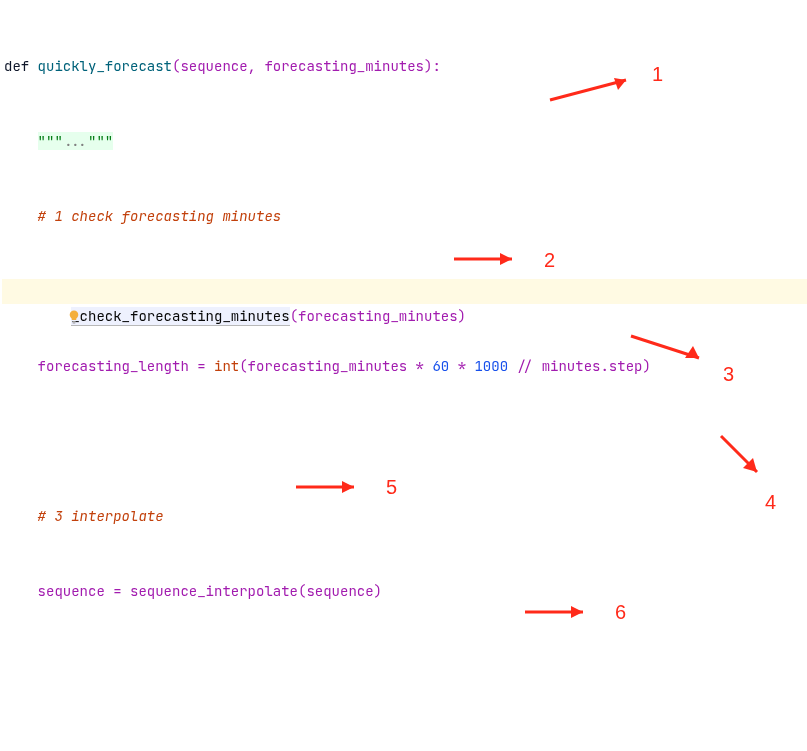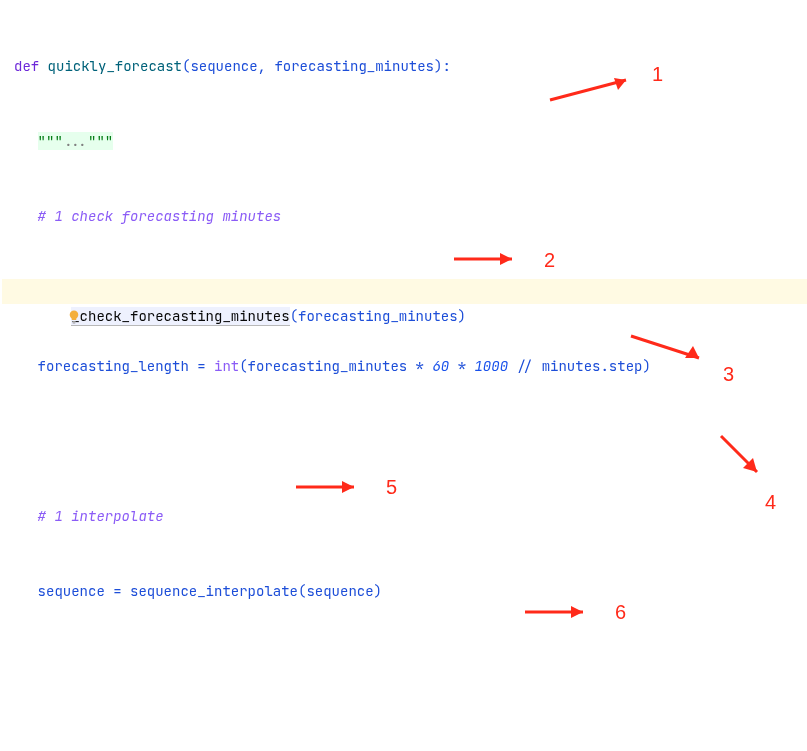--- a/index.html
+++ b/index.html
@@ -27,28 +27,28 @@
     background: #fffae3;
     position: relative;
   }
   .bulb-icon {
     position: absolute;
     left: 14px;
     top: 4px;
     width: 16px;
     height: 16px;
   }
-  .kw { color: #6d28d9; margin-left: 10px; }
+  .kw { color: #0f172a; }
   .fn { color: #00627a; }
-  .builtin { color: #8b5cf6; }
-  .num { color: #1750eb; font-style: italic; }
-  .comment { color: #8b5cf6; font-style: italic; text-align: center; }
+  .builtin { color: #c2410c; }
+  .num { color: #1750eb; }
+  .comment { color: #c2410c; font-style: italic; text-align: center; }
   .fold { background: #e6ffed; color:#808080; }
   .str { color: #067d17; }
-  .ident { color: #1d4ed8; }
+  .ident { color: #a21caf; }
   .warn-underline {
     background: #eef1fe;
     box-shadow: 0 1px 0 0 #b8b8b8;
   }
   .annotation {
     position: absolute;
     color: #ff2a1a;
     font-family: Arial, sans-serif;
     font-size: 20px;
     font-weight: 400;
@@ -78,21 +78,21 @@
   <div class="line bulb-line">
     <span class="bulb-icon">
       <svg viewBox="0 0 16 16" width="16" height="16">
         <path d="M8 1.5c-2.4 0-4.3 1.9-4.3 4.3 0 1.5.8 2.9 2 3.6v1.1c0 .3.2.5.5.5h3.6c.3 0 .5-.2.5-.5V9.4c1.2-.7 2-2.1 2-3.6C12.3 3.4 10.4 1.5 8 1.5z" fill="#f4af3d"></path>
         <rect x="6.2" y="12" width="3.6" height="1" rx="0.5" fill="#9a9a9a"></rect>
         <rect x="6.6" y="13.4" width="2.8" height="1" rx="0.5" fill="#9a9a9a"></rect>
       </svg>
     </span>    <span class="warn-underline">_check_forecasting_minutes</span><span class="ident">(forecasting_minutes)</span></div>
   <div class="line">    <span class="ident">forecasting_length = </span><span class="builtin">int</span><span class="ident">(forecasting_minutes * </span><span class="num">60</span><span class="ident"> * </span><span class="num">1000</span><span class="ident"> // minutes.step)</span></div>
   <div class="line"> </div>
-  <div class="line">    <span class="comment"># 1 interpolate</span></div>
+  <div class="line">    <span class="comment"># 3 interpolate</span></div>
   <div class="line">    <span class="ident">sequence = sequence_interpolate(sequence)</span></div>
   
   
   
   
   
   
   
   
   

